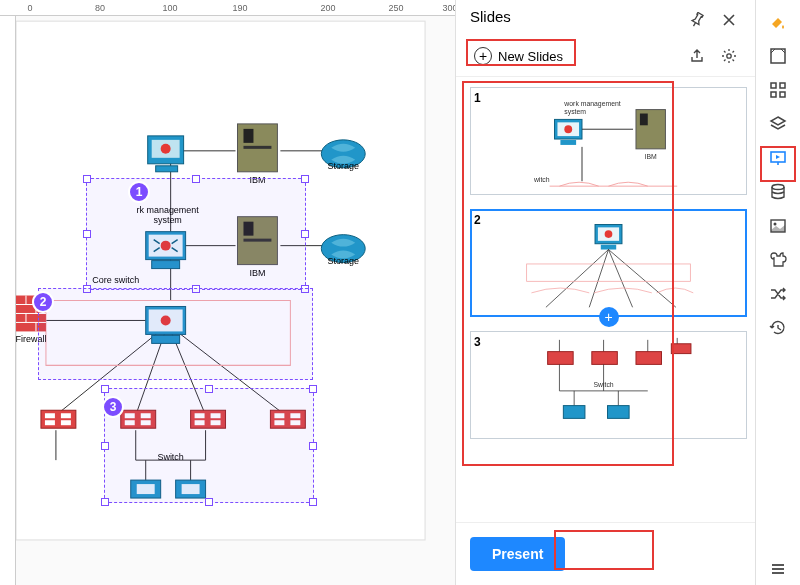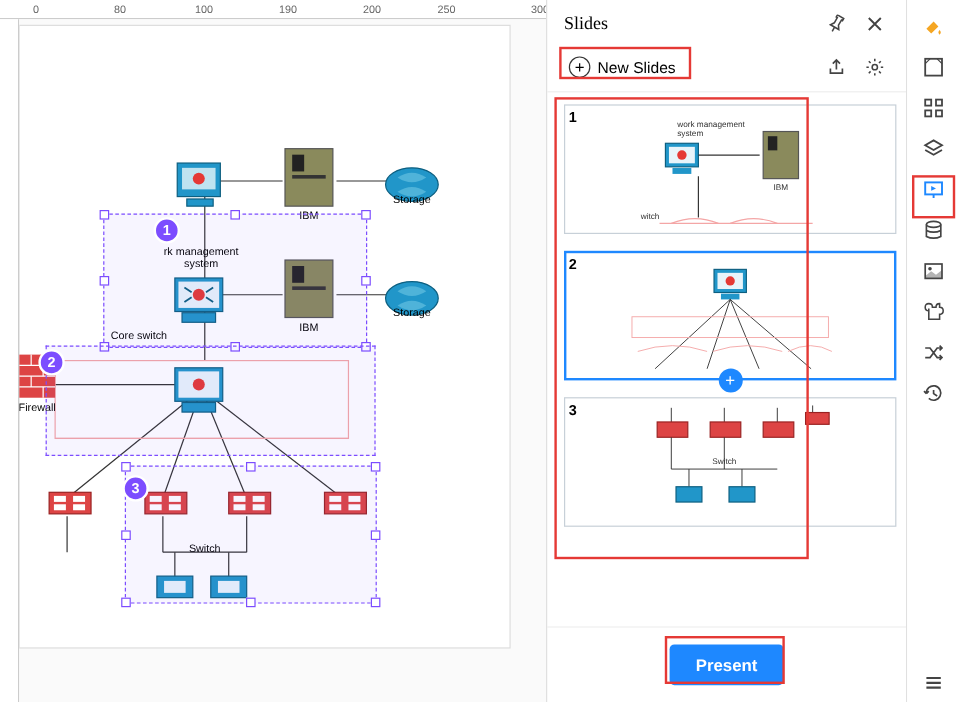--- a/index.html
+++ b/index.html
@@ -14,41 +14,41 @@
   
   .drawing { position: absolute; top: 16px; left: 16px; right: 0; bottom: 0; background: #fafafa; }
   .svg-canvas { position: absolute; top: 0; left: 0; width: 100%; height: 100%; }
   
   .marker { position: absolute; width: 22px; height: 22px; background: #7c4dff; color: #fff; border-radius: 50%; display: flex; align-items: center; justify-content: center; font-weight: bold; font-size: 12px; border: 2px solid #fff; z-index: 50; }
   
   .selection { position: absolute; border: 1.5px dashed #7c4dff; background: rgba(124,77,255,0.06); }
   .selection .handle { position: absolute; width: 8px; height: 8px; background: #fff; border: 1.5px solid #7c4dff; }
   
   .panel { width: 300px; display: flex; flex-direction: column; border-right: 1px solid #e0e0e0; }
-  .panel-head { display: flex; align-items: center; padding: 8px 14px 6px 14px; gap: 8px; font-family: Liberation Serif, serif; }
+  .panel-head { display: flex; padding: 8px 14px 6px 14px; gap: 8px; }
   .panel-title { font-size: 15px; font-weight: 500; flex: 1; }
   .icon-btn { width: 24px; height: 24px; display: flex; align-items: center; justify-content: center; color: #444; cursor: pointer; border-radius: 3px; }
   
   .panel-toolbar { display: flex; align-items: center; padding: 6px 14px 8px 14px; gap: 8px; border-bottom: 1px solid #eee; }
   .new-slide { display: flex; align-items: center; gap: 6px; font-size: 13px; cursor: pointer; padding: 2px 4px; }
   .new-slide .plus { width: 18px; height: 18px; border: 1.5px solid #333; border-radius: 50%; display: flex; align-items: center; justify-content: center; font-size: 14px; line-height: 1; }
   .spacer { flex: 1; }
   
   .thumbs-outer { flex: 1; overflow-y: auto; padding: 10px 8px 10px 14px; position: relative; }
   .thumbs-scroll::-webkit-scrollbar { width: 10px; }
   .thumbs-scroll::-webkit-scrollbar-thumb { background: #ccc; border-radius: 5px; }
   
   .thumb { position: relative; margin-bottom: 14px; }
   .thumb-num { position: absolute; top: 4px; left: 4px; font-size: 12px; font-weight: bold; z-index: 3; }
   .thumb-frame { border: 1px solid #c7d0d8; background: #fff; height: 108px; position: relative; overflow: hidden; }
   .thumb.selected .thumb-frame { border: 2px solid #1e88ff; }
   .thumb-add { position: absolute; bottom: -10px; left: 50%; transform: translateX(-50%); width: 20px; height: 20px; background: #1e88ff; color: #fff; border-radius: 50%; display: none; align-items: center; justify-content: center; font-size: 14px; z-index: 4; }
   .thumb.selected .thumb-add { display: flex; }
   
-  .panel-foot { padding: 14px; display: flex; justify-content: center; border-top: 1px solid #eee; }
+  .panel-foot { padding: 14px; display: flex; justify-content: flex-start; border-top: 1px solid #eee; }
   .present-btn { background: #1e88ff; color: #fff; border: none; padding: 9px 22px; font-size: 14px; font-weight: 600; border-radius: 4px; cursor: pointer; }
   
   .right-rail { width: 44px; background: #fff; display: flex; flex-direction: column; align-items: center; padding-top: 6px; gap: 2px; position: relative; }
   .rail-btn { width: 32px; height: 32px; display: flex; align-items: center; justify-content: center; color: #444; cursor: pointer; border-radius: 4px; }
   .rail-btn.active { color: #1e88ff; }
   .rail-gap { flex: 1; }
   
   .red-box { position: absolute; border: 2px solid #e53935; pointer-events: none; z-index: 100; }
   
   .tiny-text { font-size: 7px; fill: #333; }
@@ -57,22 +57,22 @@
 <body>
 
 <div class="root">
 
   <div class="canvas-area">
     <div class="ruler-h">
       <span class="label" style="left:30px">0</span>
       <span class="label" style="left:100px">80</span>
       <span class="label" style="left:170px">100</span>
       <span class="label" style="left:240px">190</span>
-      <span class="label" style="left:310px">200</span>
-      <span class="label" style="left:372px">250</span>
+      <span class="label" style="left:328px">200</span>
+      <span class="label" style="left:396px">250</span>
       <span class="label" style="left:450px">300</span>
     </div>
     <div class="ruler-v"></div>
 
     <div class="drawing">
       <svg class="svg-canvas" viewBox="0 0 440 560">
 
         <rect x="0" y="0" width="410" height="520" fill="#fff" stroke="#ddd"></rect>
 
         <g stroke="#333" stroke-width="1" fill="none">

